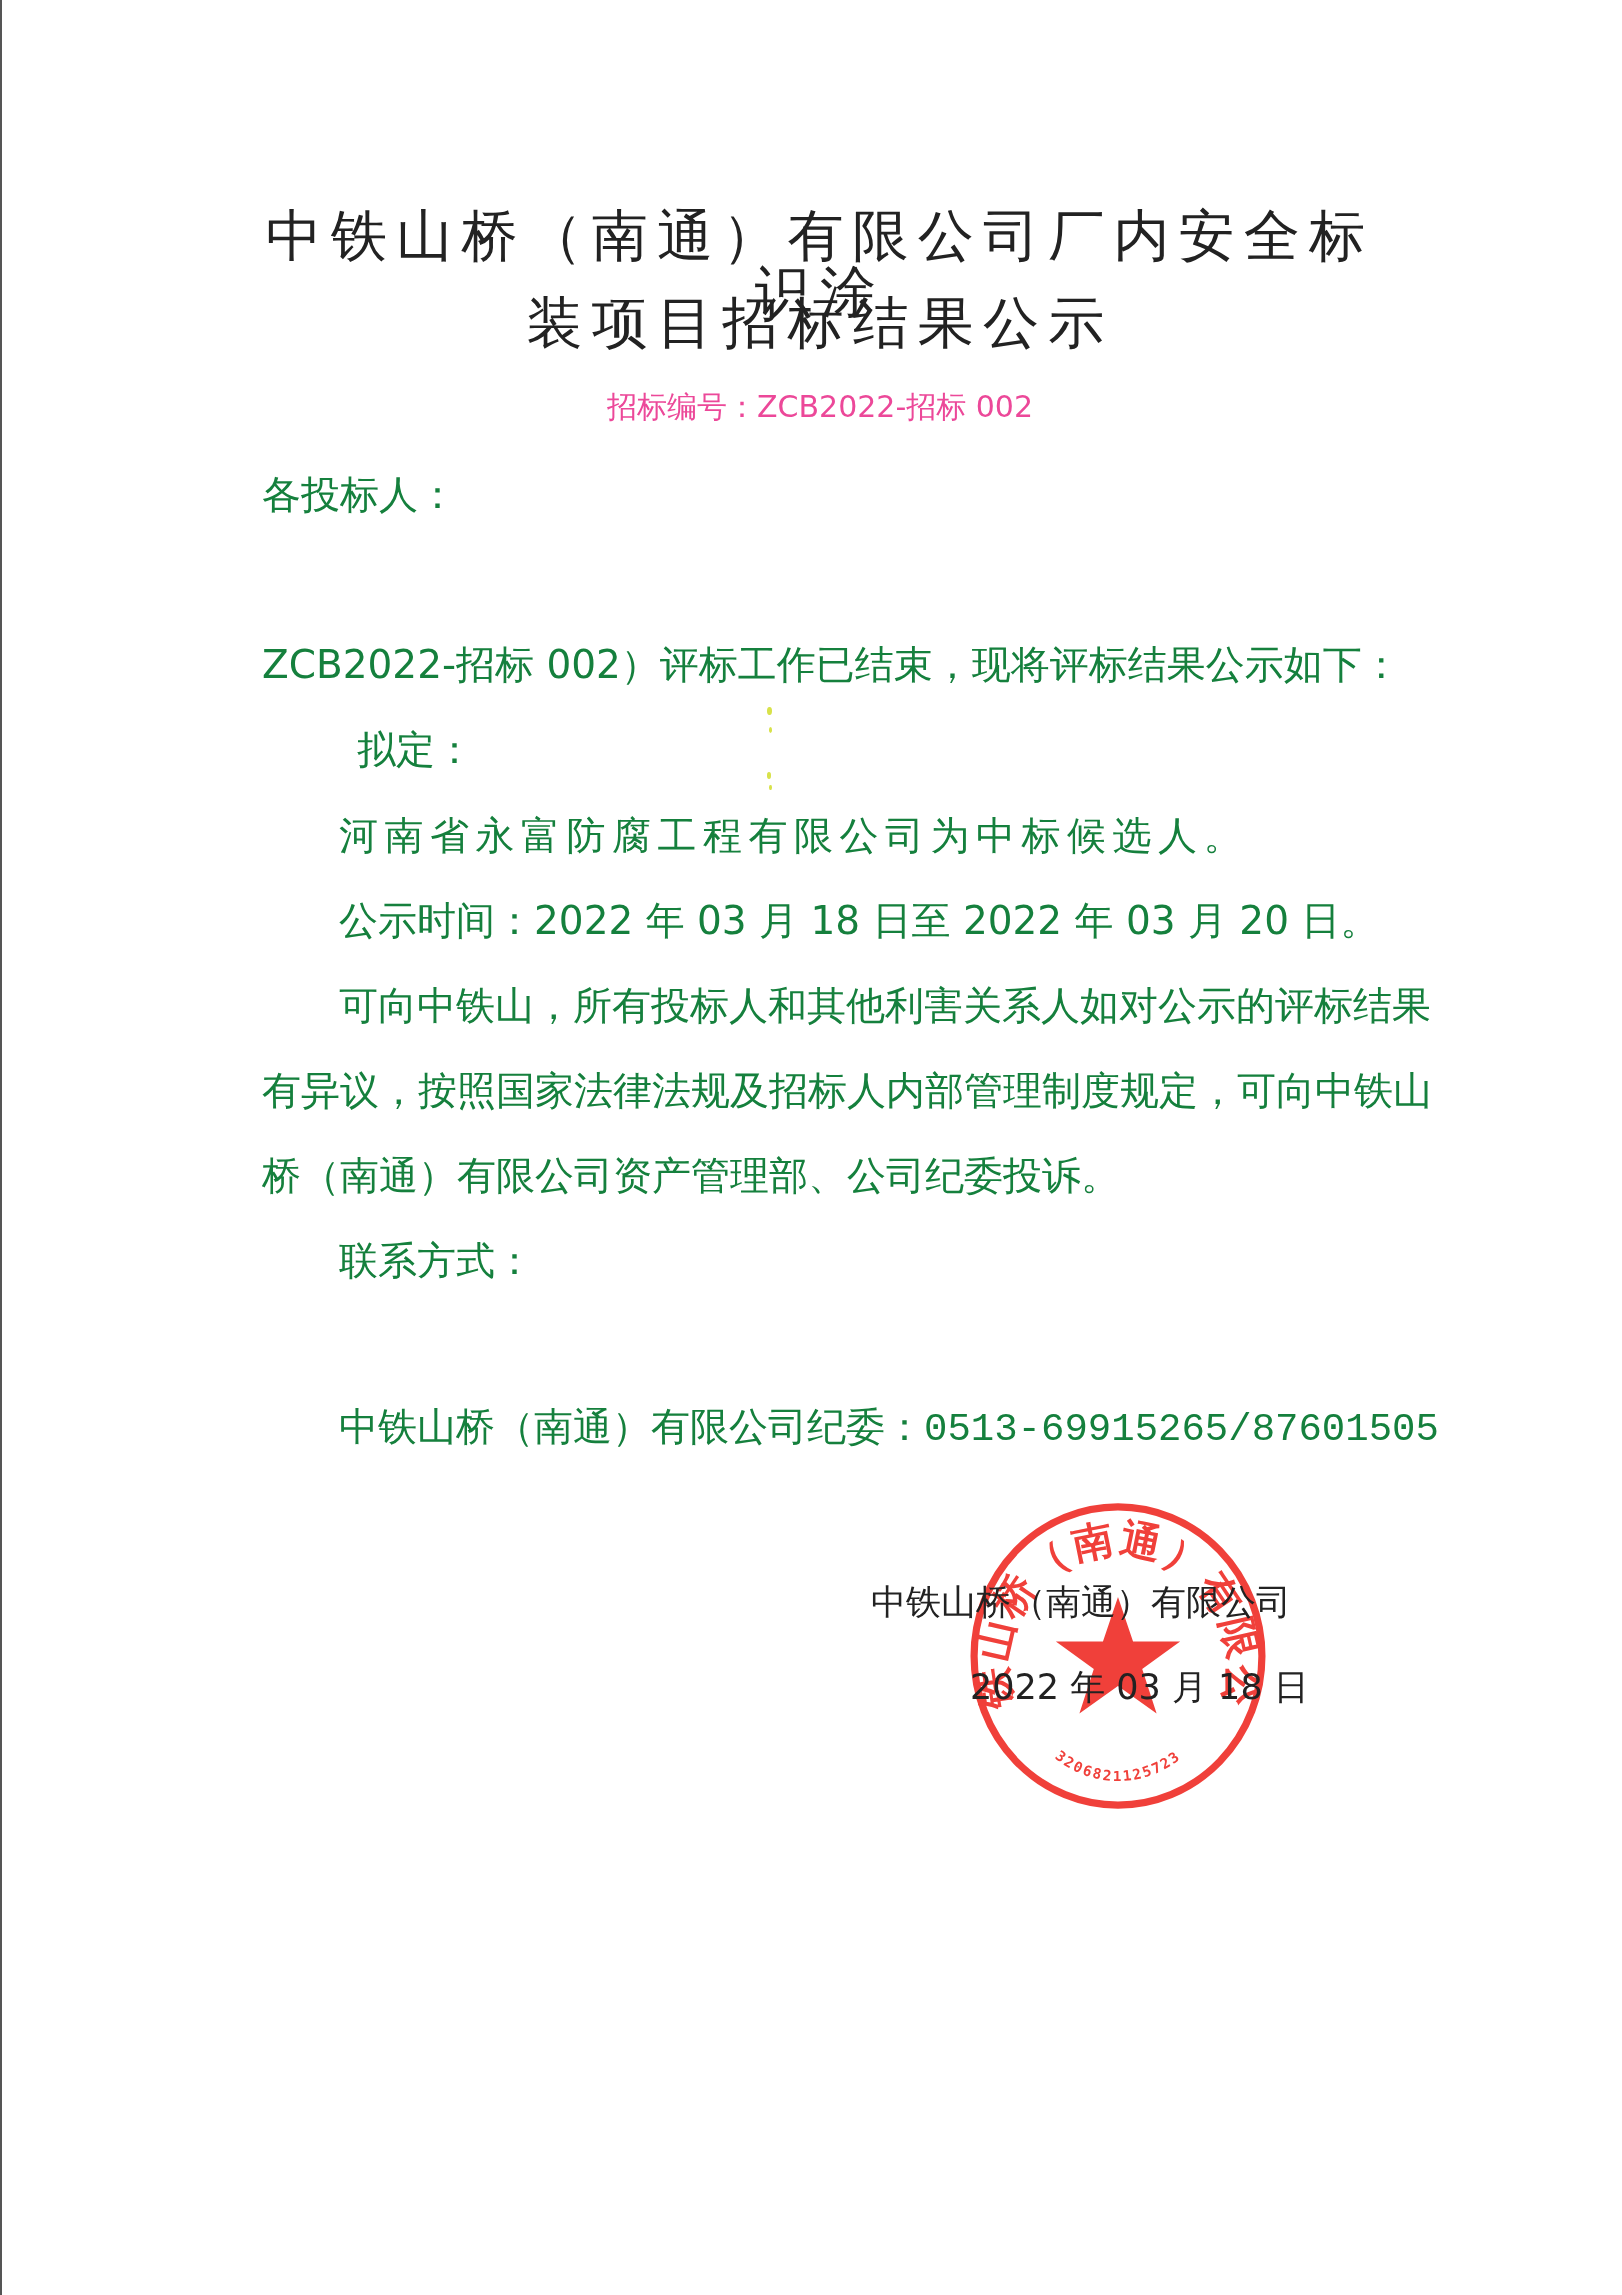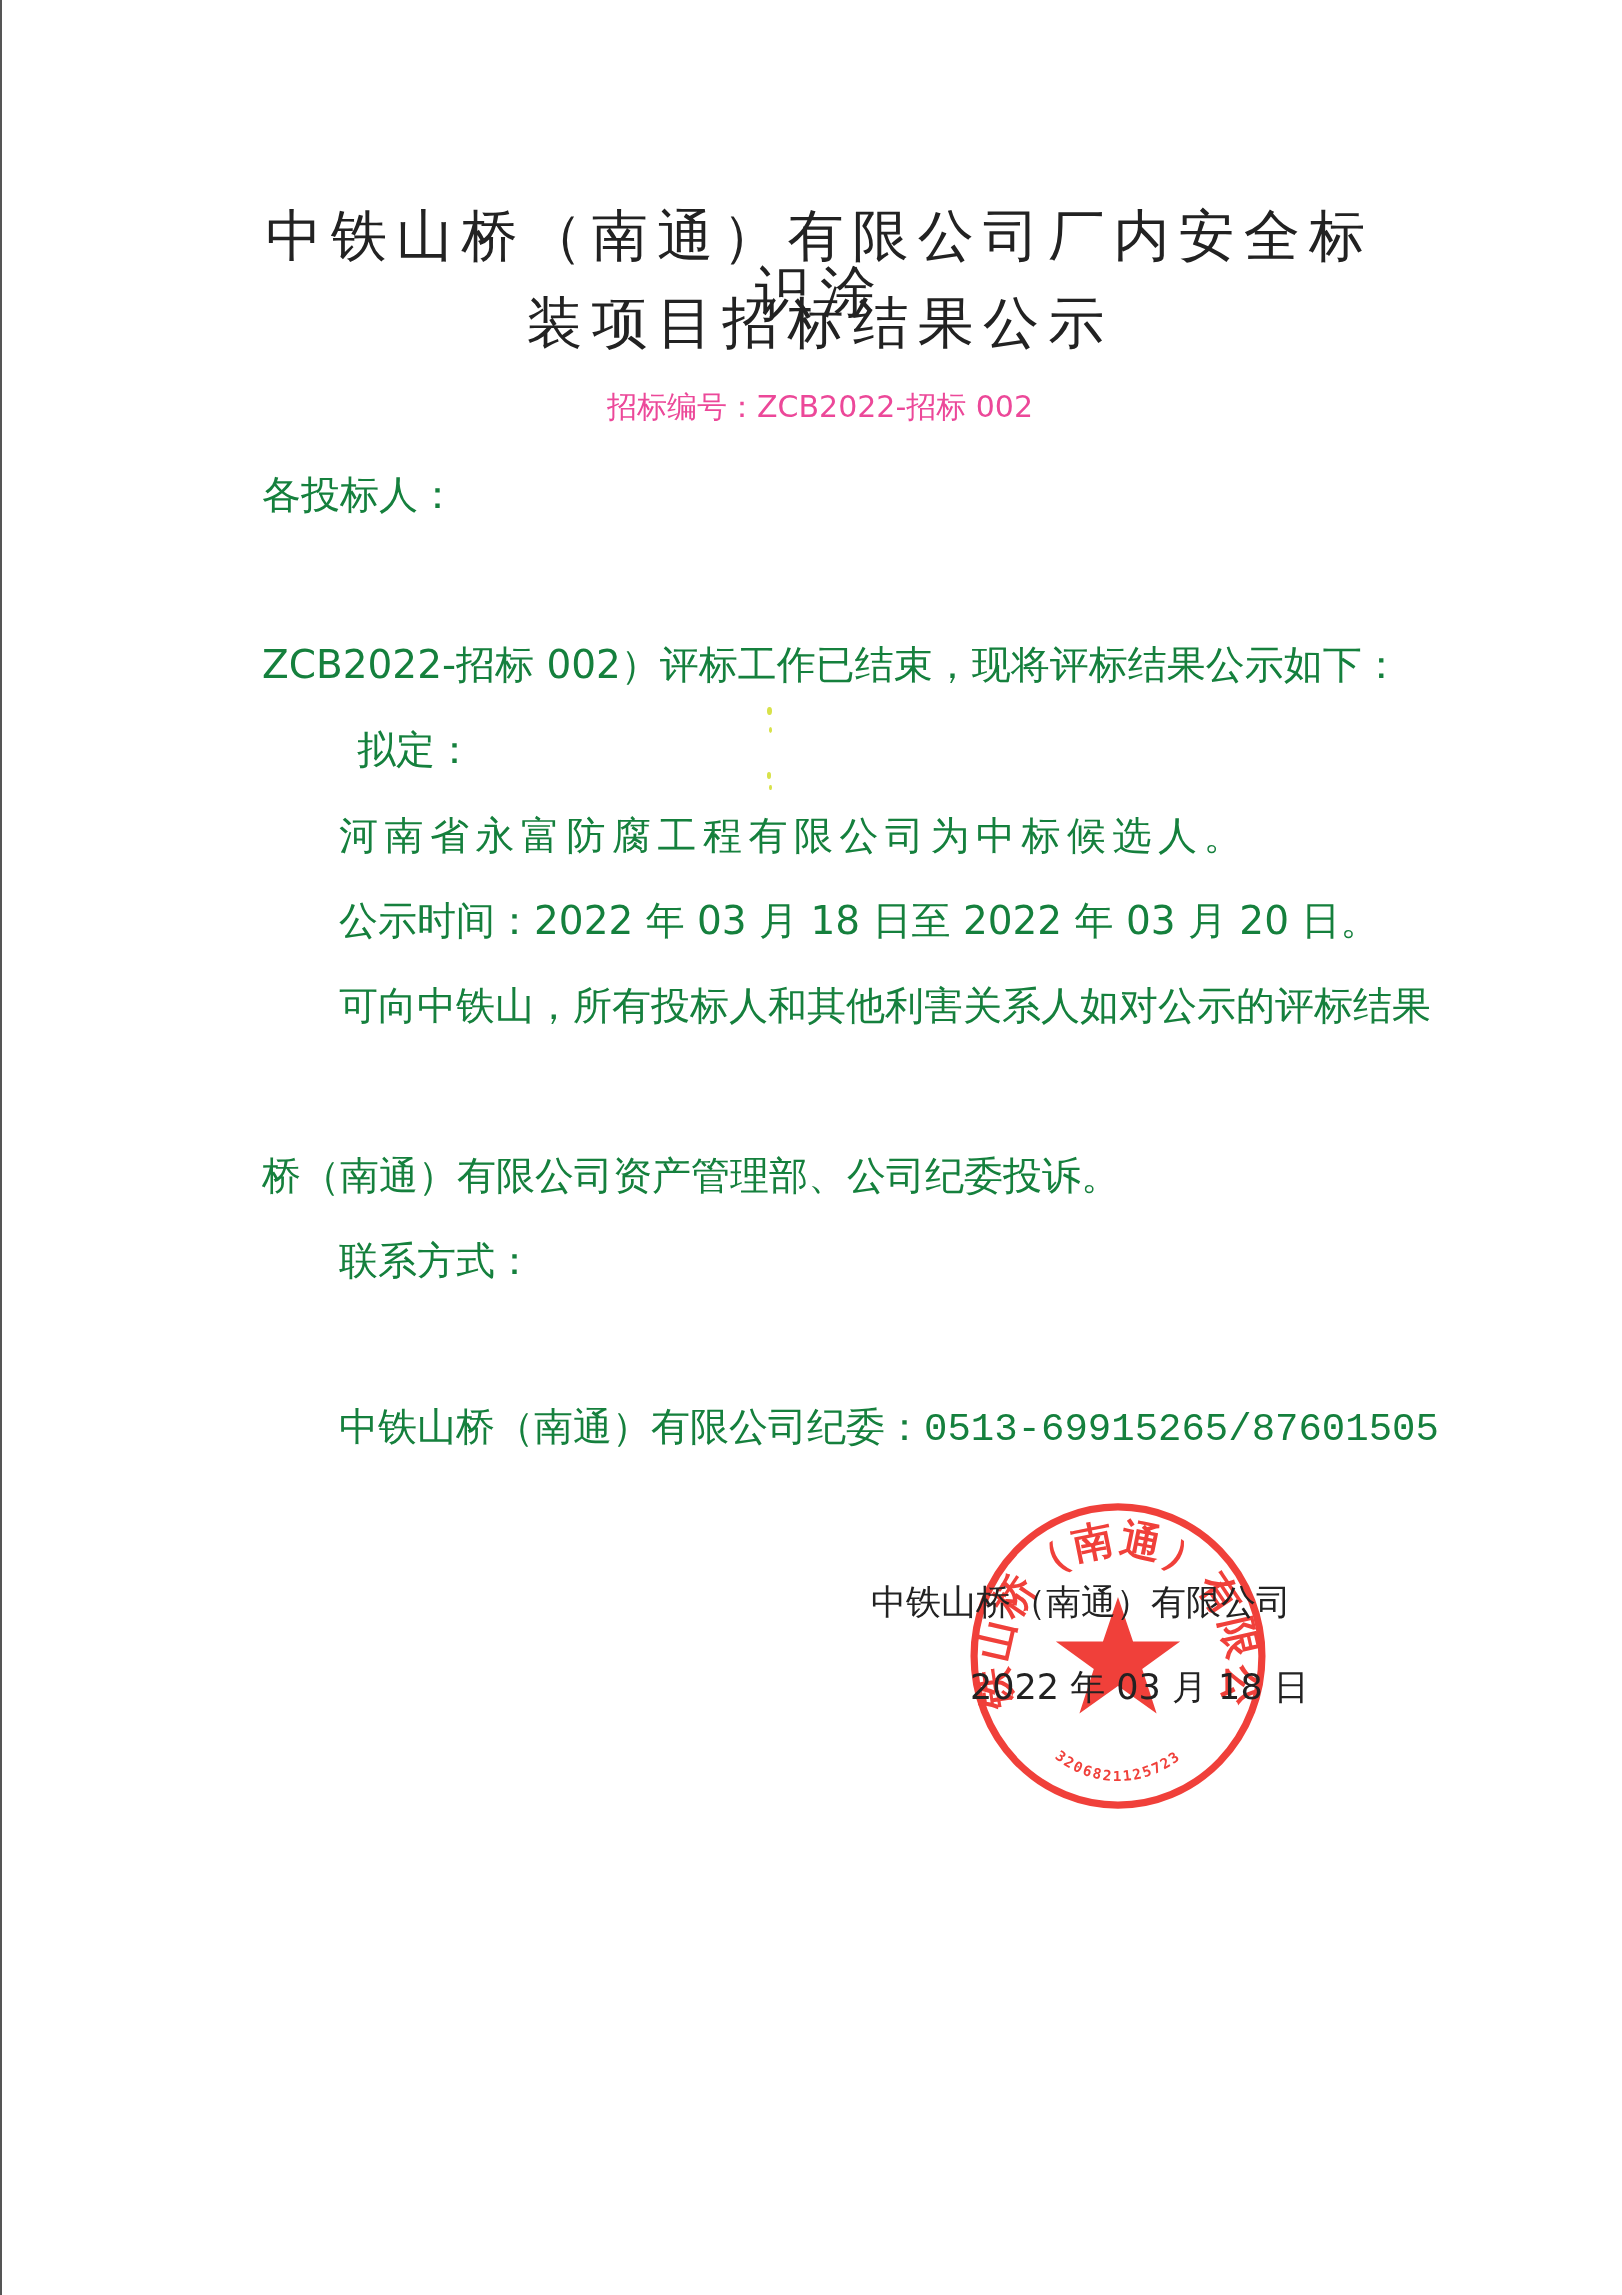--- a/index.html
+++ b/index.html
@@ -95,20 +95,21 @@
 
   <div class="bid-no">招标编号：ZCB2022-招标 002</div>
 
   <div class="line" style="top:475px;">各投标人：</div>
 
   <div class="line" style="top:645px;">ZCB2022-招标 002）评标工作已结束，现将评标结果公示如下：</div>
   <div class="line indent" style="top:730px;margin-left:18px;">拟定：</div>
   <div class="line indent spaced" style="top:816px;">河南省永富防腐工程有限公司为中标候选人。</div>
   <div class="line indent" style="top:901px;">公示时间：2022 年 03 月 18 日至 2022 年 03 月 20 日。</div>
   <div class="line indent" style="top:986px;">可向中铁山，所有投标人和其他利害关系人如对公示的评标结果</div>
+  <div class="line" style="top:1071px;">有异议，按照国家法律法规及招标人内部管理制度规定，可向中铁山</div>
   <div class="line" style="top:1156px;">桥（南通）有限公司资产管理部、公司纪委投诉。</div>
   <div class="line indent" style="top:1241px;">联系方式：</div>
   <div class="line indent" style="top:1411px;font-family:Liberation Mono, monospace;">中铁山桥（南通）有限公司纪委：0513-69915265/87601505</div>
 
   <svg class="seal" viewBox="0 0 470 480">
     <defs>
       <path id="sealArcTop" d="M 70 300 A 170 175 0 1 1 400 300"></path>
       <path id="sealArcBottom" d="M 95 335 A 150 150 0 0 0 375 335"></path>
     </defs>
     <ellipse cx="235" cy="240" rx="220" ry="228" fill="none" stroke="#f0403a" stroke-width="11"></ellipse>

